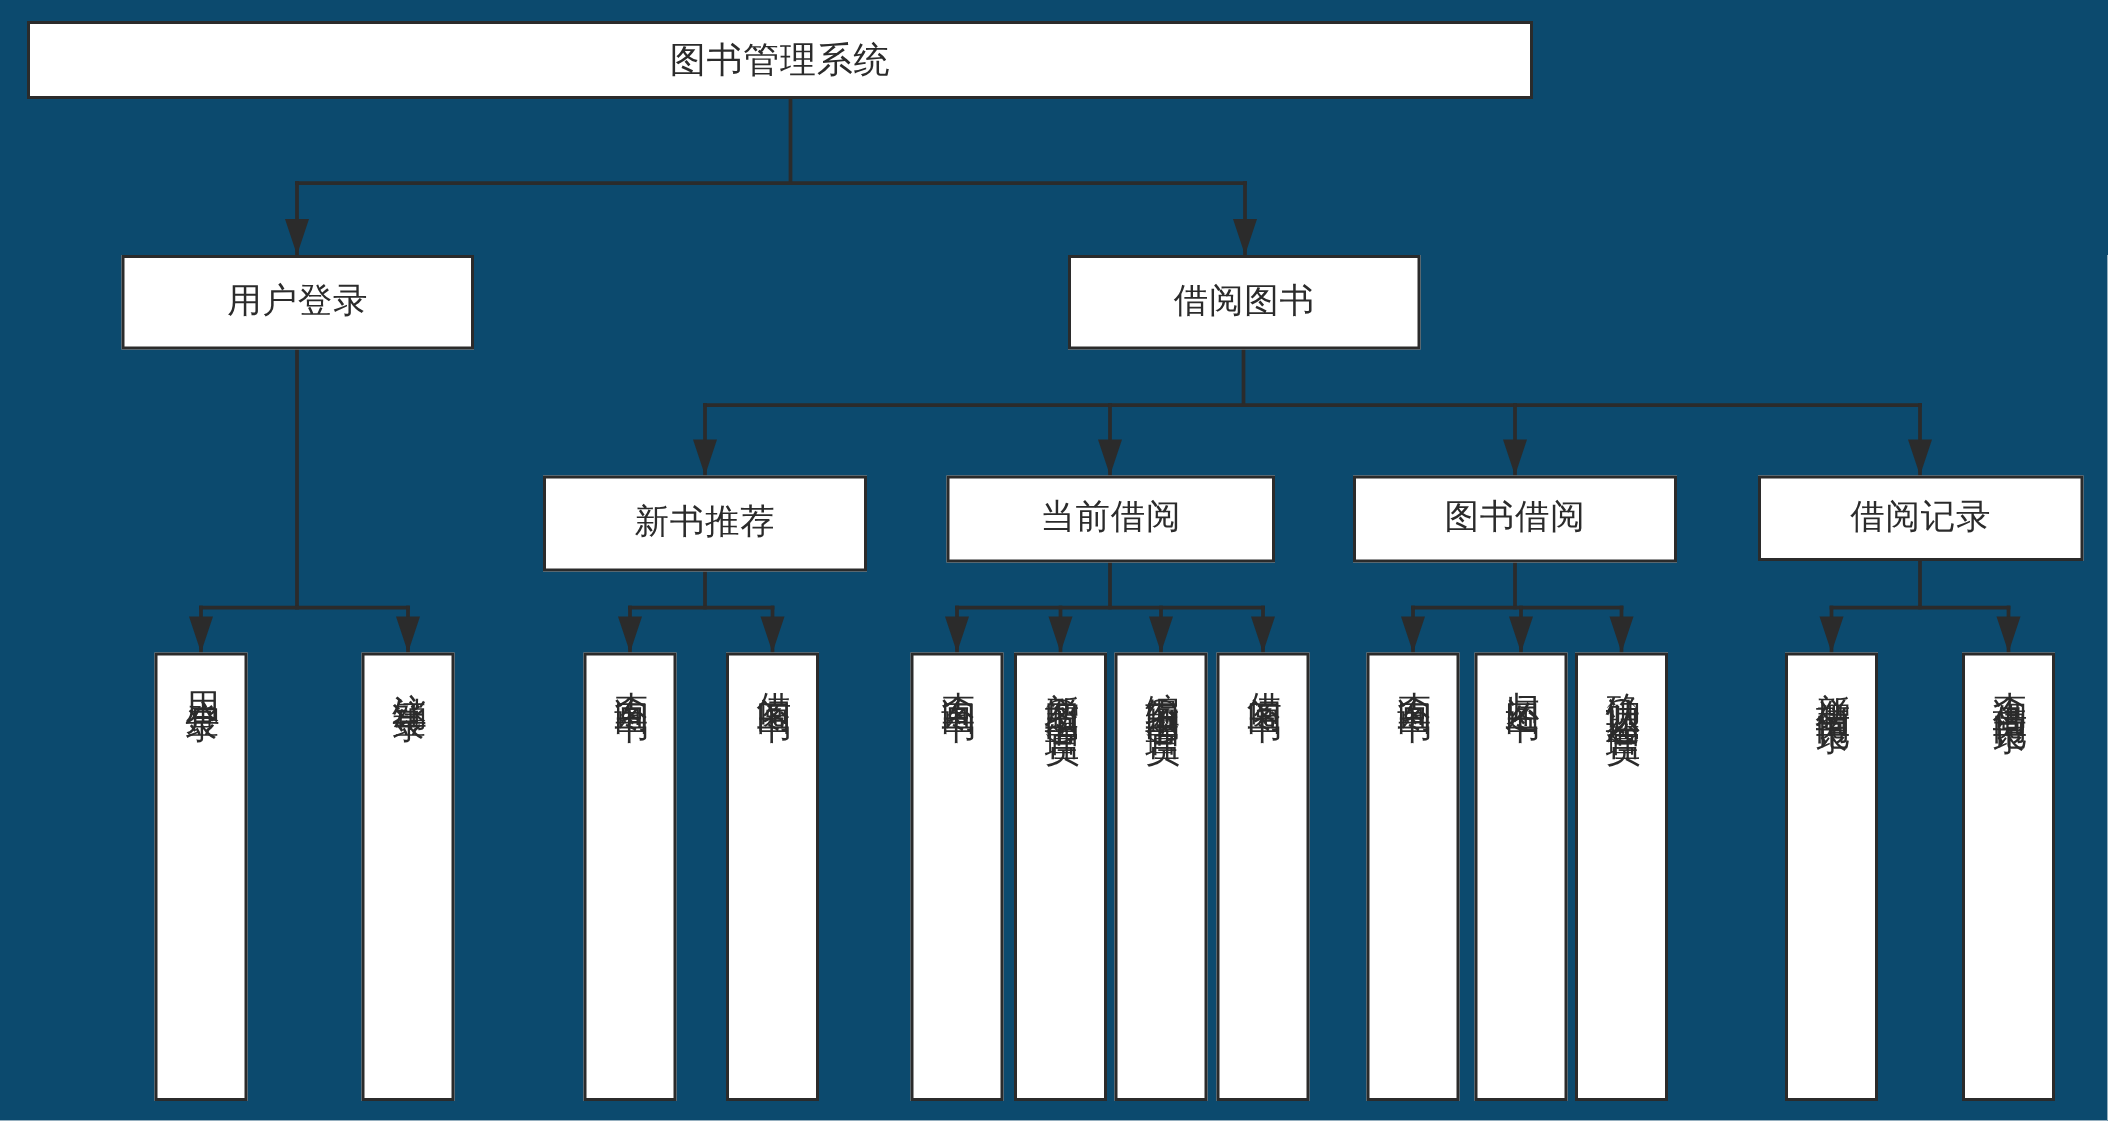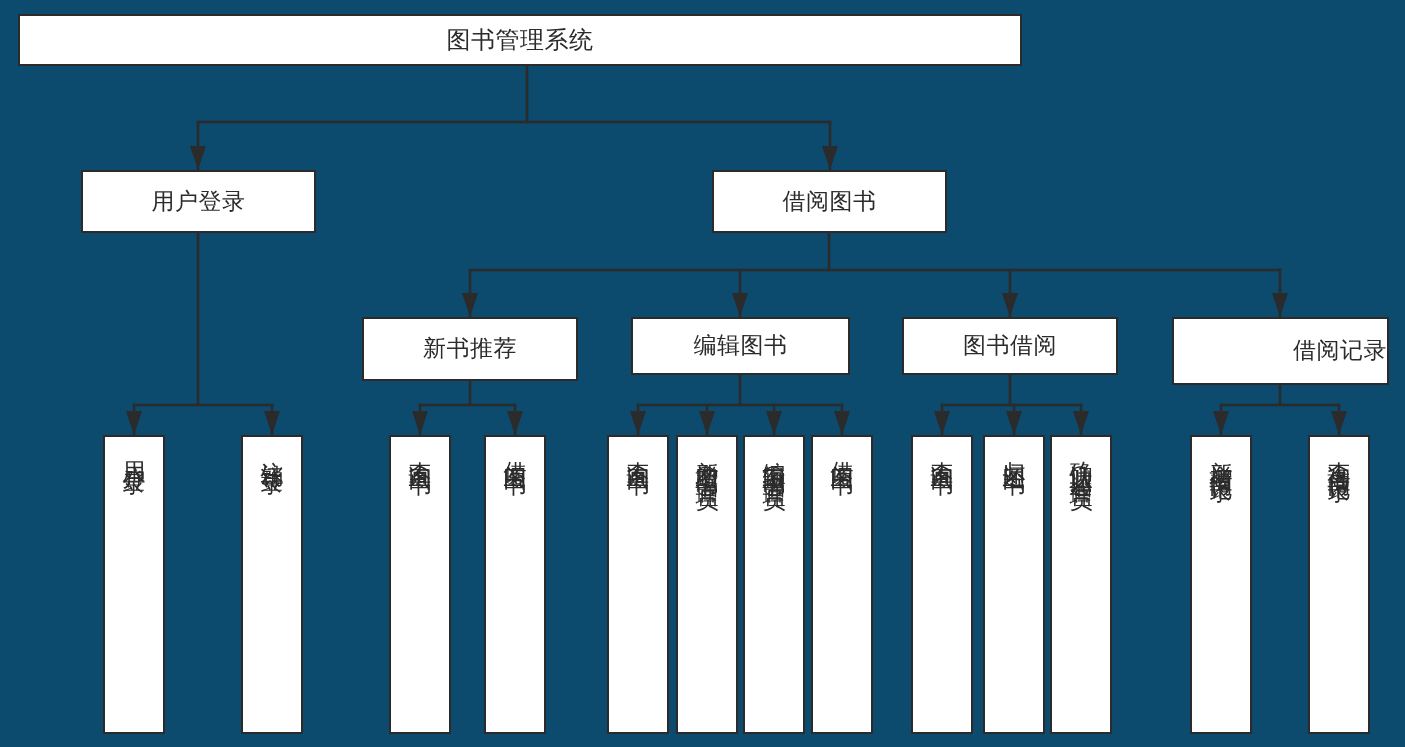--- a/index.html
+++ b/index.html
@@ -140,26 +140,26 @@
       <div class="node horiz level2" style="left: 81px; top: 170px; width: 235px; height: 63px;">
         <span class="node-label">用户登录</span>
       </div>
       <div class="node horiz level2" style="left: 712px; top: 170px; width: 235px; height: 63px;">
         <span class="node-label">借阅图书</span>
       </div>
       <div class="node horiz level3" style="left: 362px; top: 317px; width: 216px; height: 64px;">
         <span class="node-label">新书推荐</span>
       </div>
       <div class="node horiz level3" style="left: 631px; top: 317px; width: 219px; height: 58px;">
-        <span class="node-label">编辑图书</span>
+        <span class="node-label">当前借阅</span>
       </div>
       <div class="node horiz level3" style="left: 902px; top: 317px; width: 216px; height: 58px;">
         <span class="node-label">图书借阅</span>
       </div>
-      <div class="node horiz level3" style="left: 1172px; top: 317px; width: 217px; height: 68px; justify-content: flex-end;">
+      <div class="node horiz level3" style="left: 1172px; top: 317px; width: 217px; height: 57px;">
         <span class="node-label">借阅记录</span>
       </div>
       <div class="node vert leaf" style="left: 103px; top: 435px; width: 62px; height: 299px;">
         <span class="node-label">用户登录</span>
       </div>
       <div class="node vert leaf" style="left: 241px; top: 435px; width: 62px; height: 299px;">
         <span class="node-label">注销登录</span>
       </div>
       <div class="node vert leaf" style="left: 389px; top: 435px; width: 62px; height: 299px;">
         <span class="node-label">查询图书</span>

